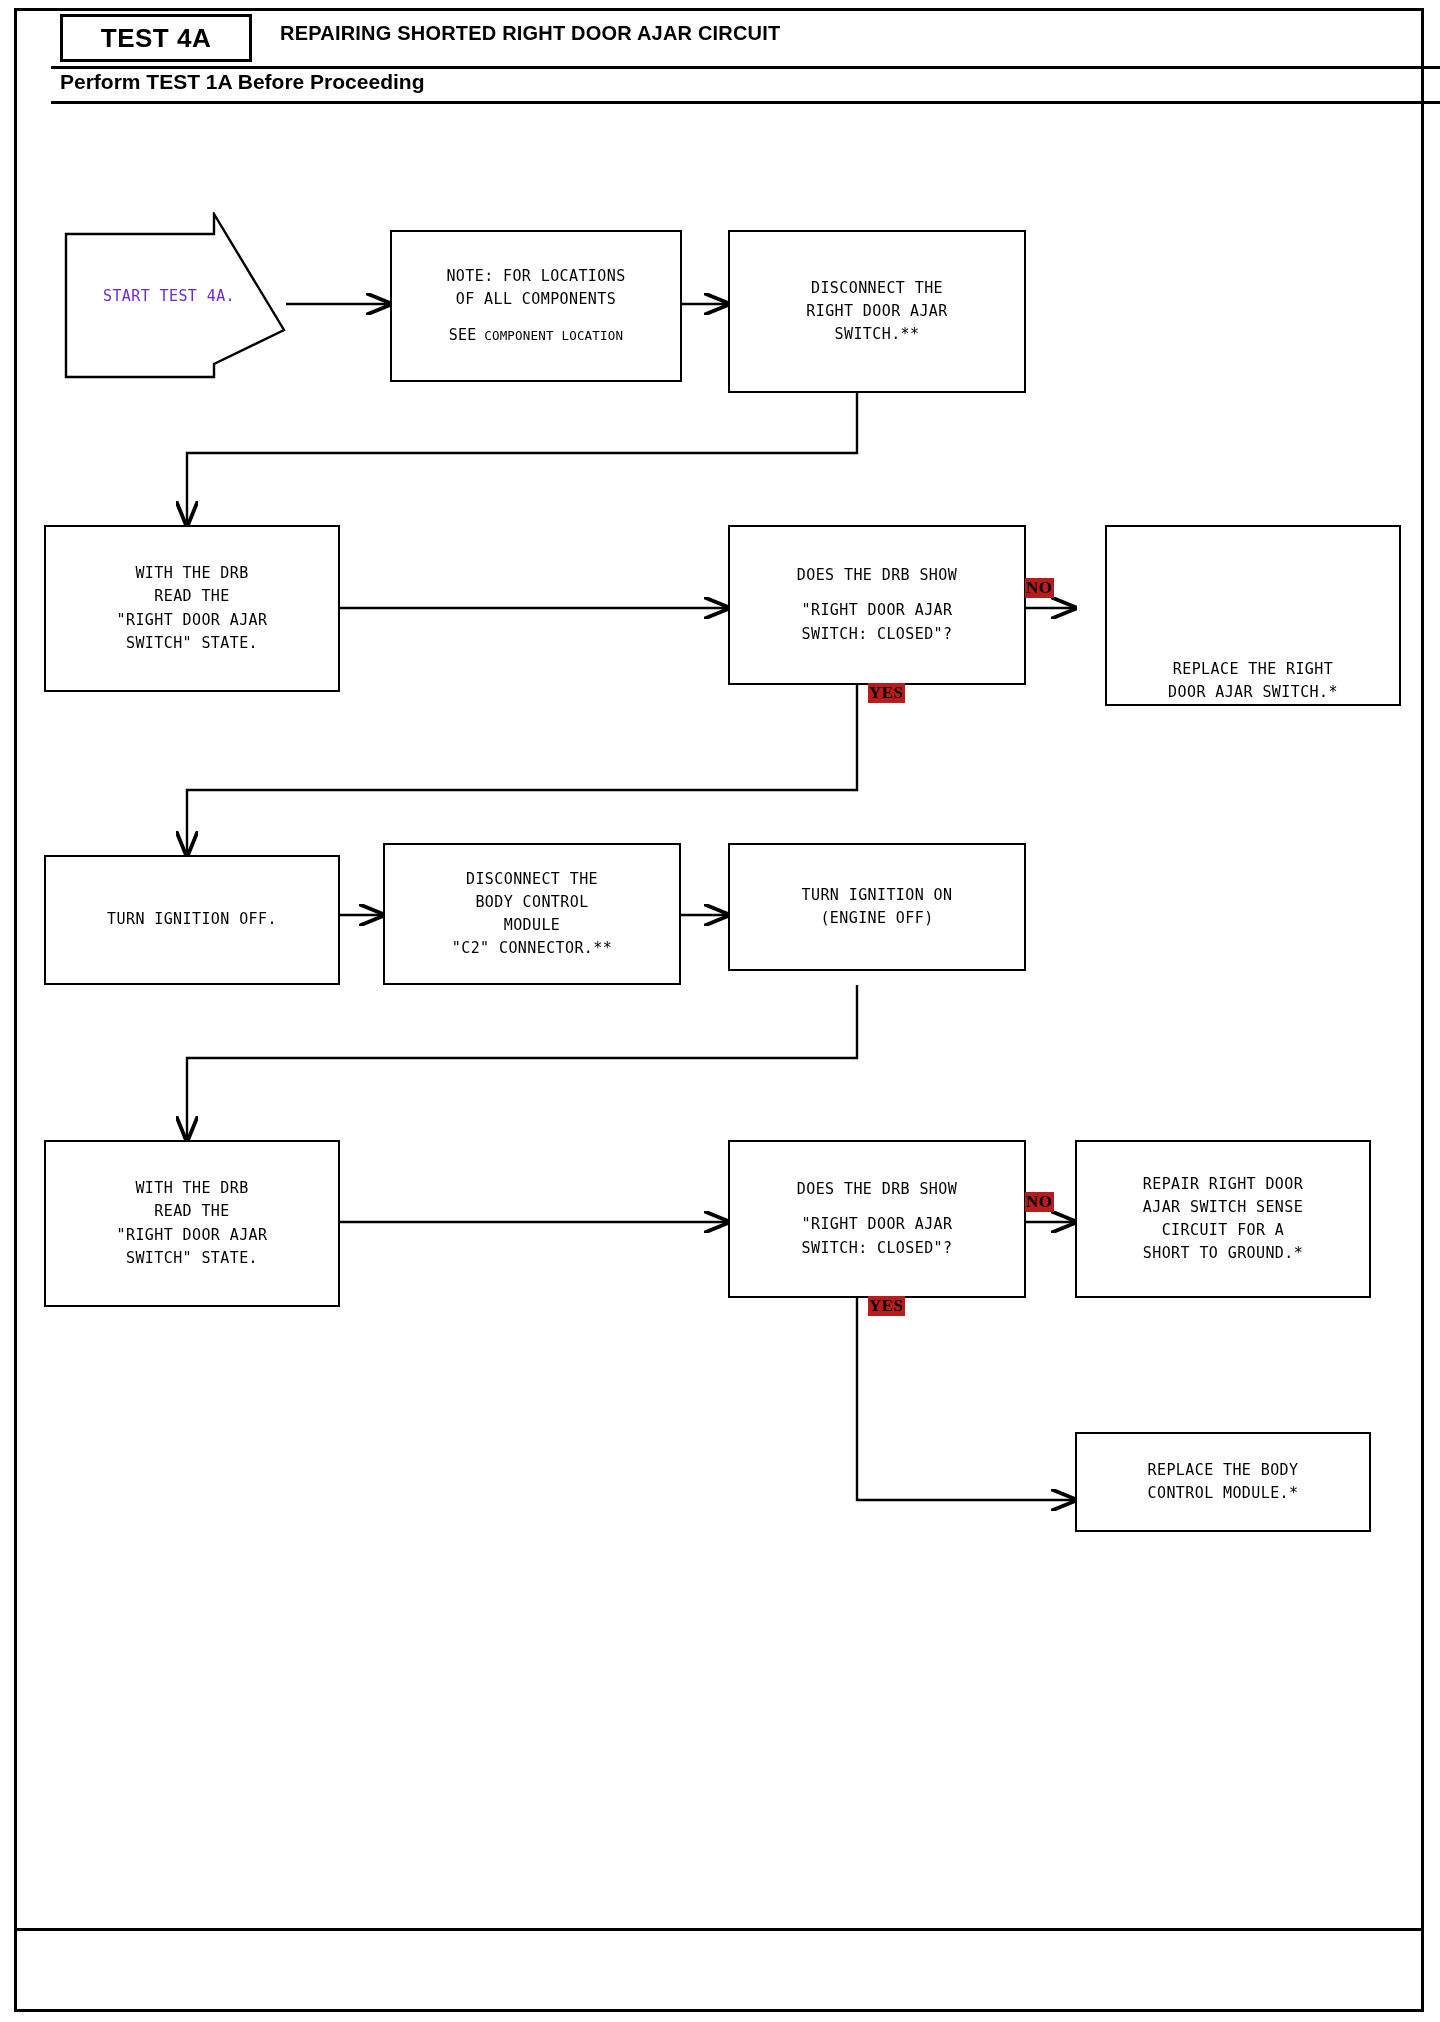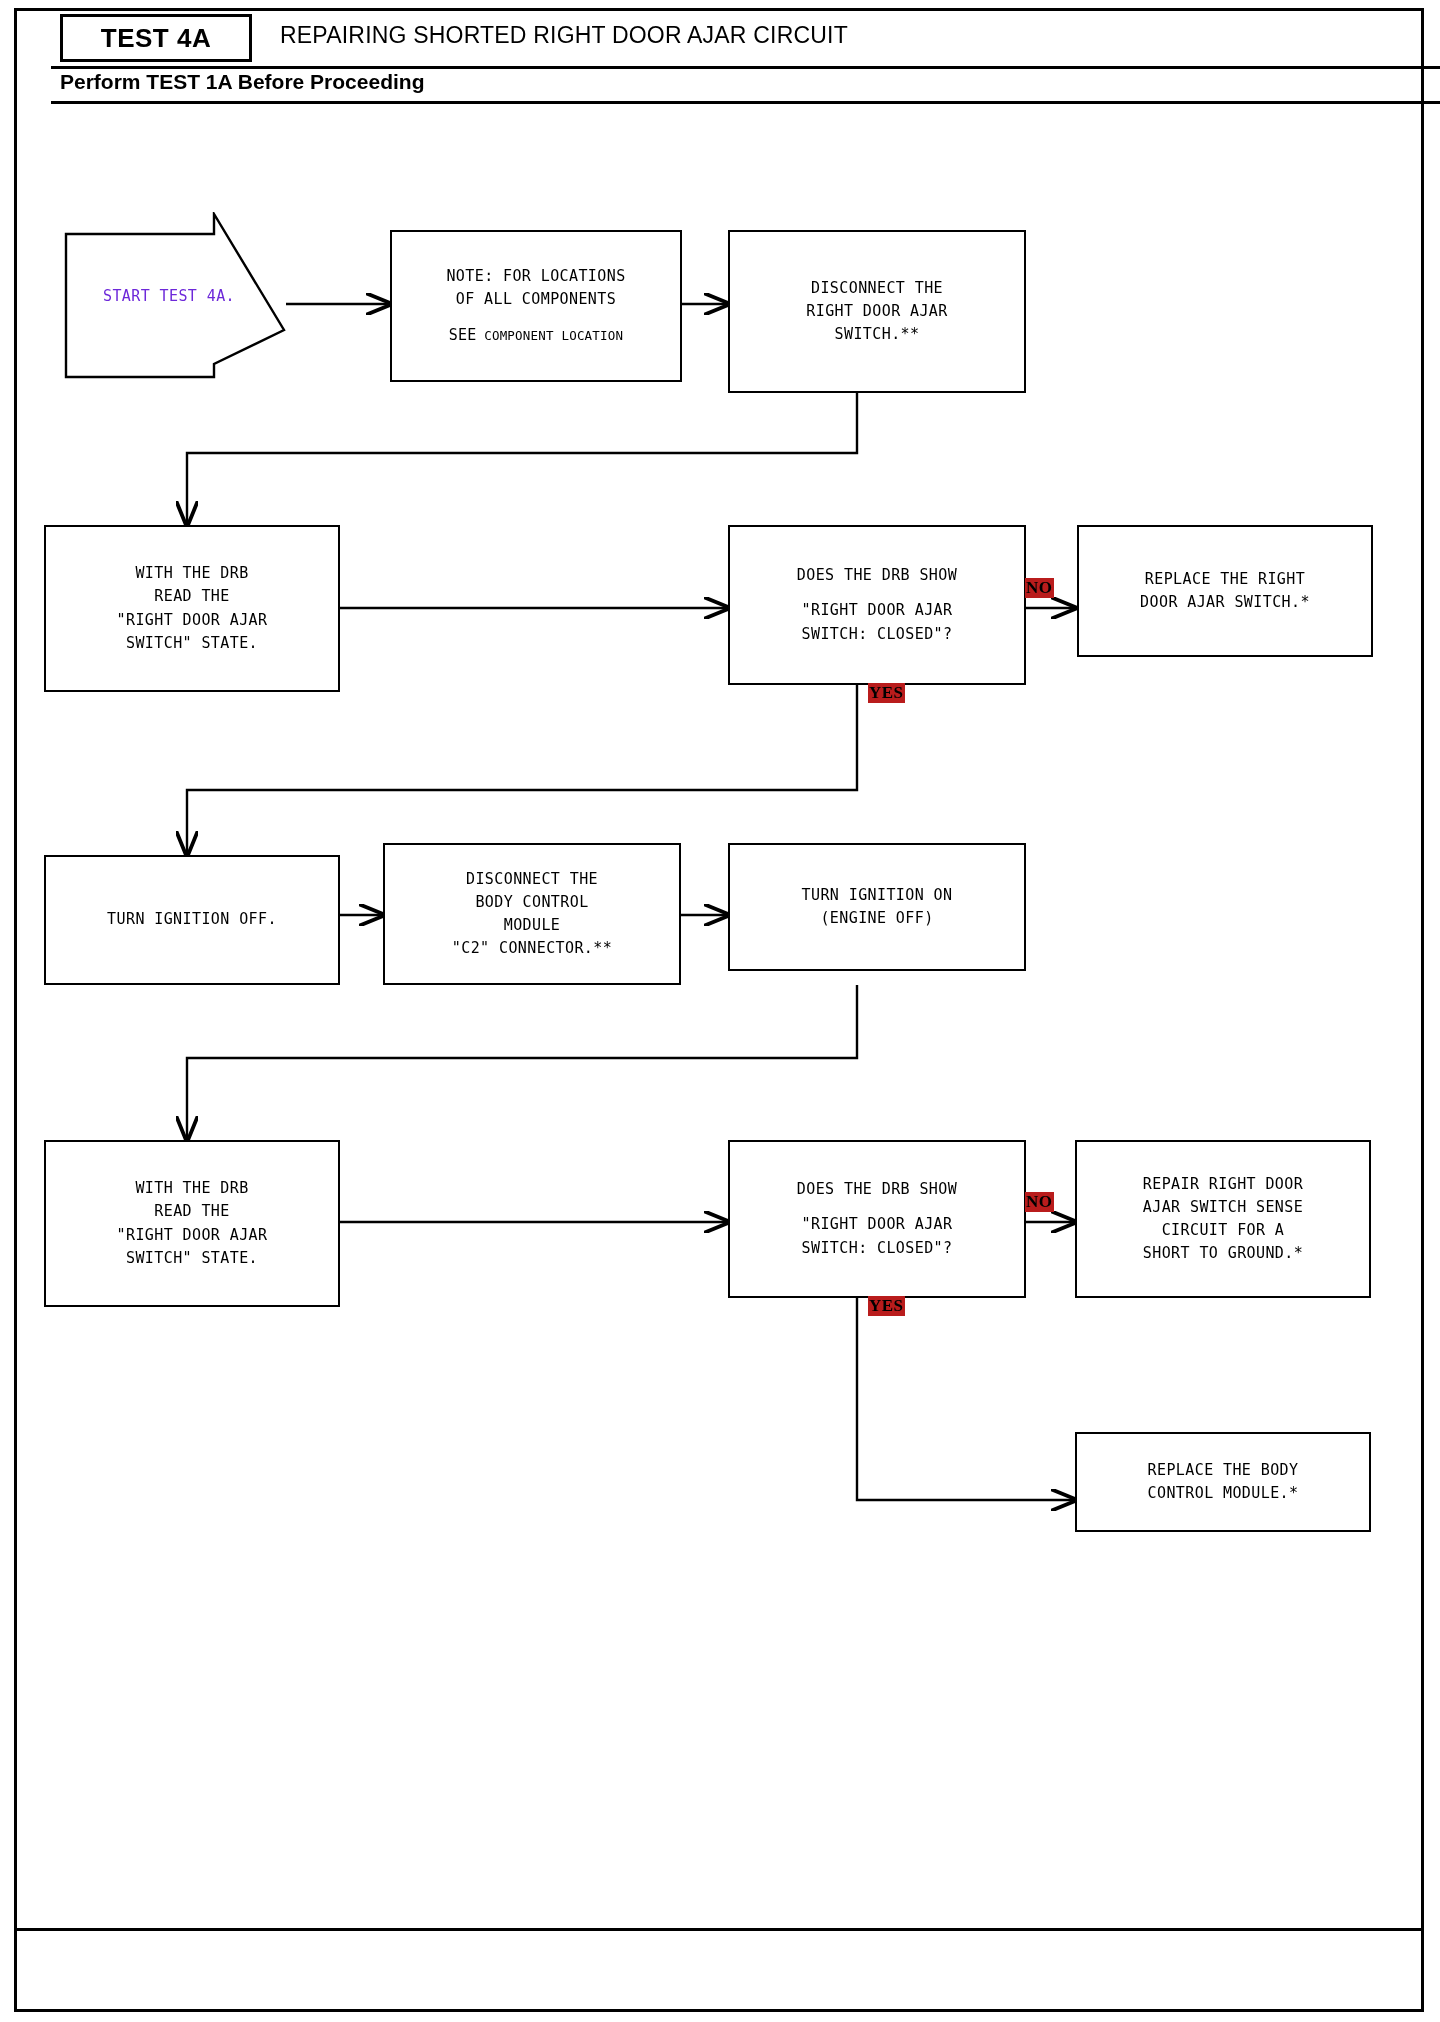--- a/index.html
+++ b/index.html
@@ -44,22 +44,22 @@
     font-family:"Liberation Sans", sans-serif;
     font-weight:bold;
     font-size:26px;
     letter-spacing:0.5px;
     color:#000;
   }
   .header-title{
     position:absolute;
     left:246px; top:14px;
     font-family:"Liberation Sans", sans-serif;
-    font-weight:normal;
-    font-size:23px;
+    font-weight:bold;
+    font-size:20px;
     letter-spacing:0.2px;
     color:#000;
     white-space:nowrap;
     text-align:right;
   }
   .header-rule{
     position:absolute;
     left:17px; top:58px;
     width:1404px; height:3px;
     background:#000;
@@ -260,21 +260,21 @@
     <span class="ln">SWITCH" STATE.</span>
   </div>
 
   <div class="node" style="left:728px; top:525px; width:298px; height:160px;">
     <span class="ln">DOES THE DRB SHOW</span>
     <span class="gap"></span>
     <span class="ln">"RIGHT DOOR AJAR</span>
     <span class="ln">SWITCH: CLOSED"?</span>
   </div>
 
-  <div class="node" style="left:1077px; top:525px; width:296px; height:132px;">
+  <div class="node" style="left:1105px; top:525px; width:296px; height:181px;justify-content:flex-end;">
     <span class="ln">REPLACE THE RIGHT</span>
     <span class="ln">DOOR AJAR SWITCH.*</span>
   </div>
 
   <div class="branch-label" style="left:1025px; top:578px;">NO</div>
   <div class="branch-label" style="left:868px; top:683px;">YES</div>
 
   <div class="node" style="left:44px; top:855px; width:296px; height:130px;">
     <span class="ln">TURN IGNITION OFF.</span>
   </div>

